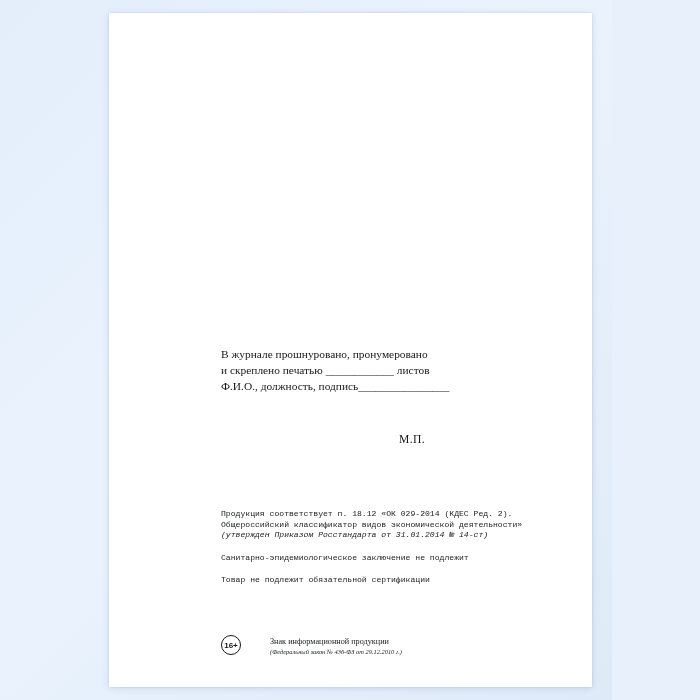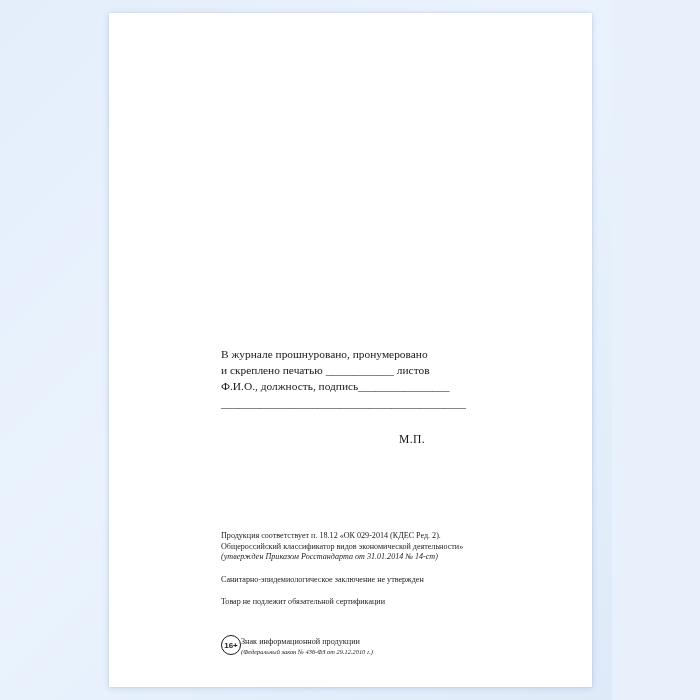--- a/index.html
+++ b/index.html
@@ -48,40 +48,42 @@
     position: absolute;
     left: 290px;
     top: 420px;
     font-size: 11.6px;
     color: #16181a;
     letter-spacing: 0.4px;
   }
   
   #legal {
     left: 112px;
-    top: 518px;
+    top: 496px;
     width: 320px;
     color: #1a1c1e;
+    font-family: Liberation Mono, monospace;
   }
   #legal .para {
     font-size: 8.1px;
     line-height: 10.6px;
   }
   #legal .ital {
     font-style: italic;
   }
   #legal .spaced {
     margin-top: 12px;
   }
   #agebadge-row {
     position: absolute;
     left: 112px;
     top: 622px;
     display: flex;
     align-items: flex-start;
+    gap: 29px;
   }
   #agebadge {
     width: 18px;
     height: 18px;
     border-radius: 50%;
     border: 1.1px solid #16181a;
     display: flex;
     align-items: center;
     justify-content: center;
     font-size: 8px;
@@ -109,32 +111,31 @@
 </head>
 <body>
 
 <div id="stage">
   <div id="page">
 
     <div class="block" id="statement">
       <div class="line">В журнале прошнуровано, пронумеровано</div>
       <div class="line">и скреплено печатью ____________ листов</div>
       <div class="line">Ф.И.О., должность, подпись________________</div>
-      <div class="line">___________________________________________</div>
     </div>
 
     <div id="mp">М.П.</div>
 
     <div class="block" id="legal">
       <div class="para">
         <div>Продукция соответствует п. 18.12 «ОК 029-2014 (КДЕС Ред. 2).</div>
         <div>Общероссийский классификатор видов экономической деятельности»</div>
         <div class="ital">(утвержден Приказом Росстандарта от 31.01.2014 № 14-ст)</div>
       </div>
-      <div class="para spaced">Санитарно-эпидемиологическое заключение не утвержден</div>
+      <div class="para spaced">Санитарно-эпидемиологическое заключение не подлежит</div>
       <div class="para spaced">Товар не подлежит обязательной сертификации</div>
     </div>
 
     <div id="agebadge-row">
       <div id="agebadge">16+</div>
       <div id="agebadge-texts">
         <div class="t1">Знак информационной продукции</div>
         <div class="t2">(Федеральный закон № 436-ФЗ от 29.12.2010 г.)</div>
       </div>
     </div>

